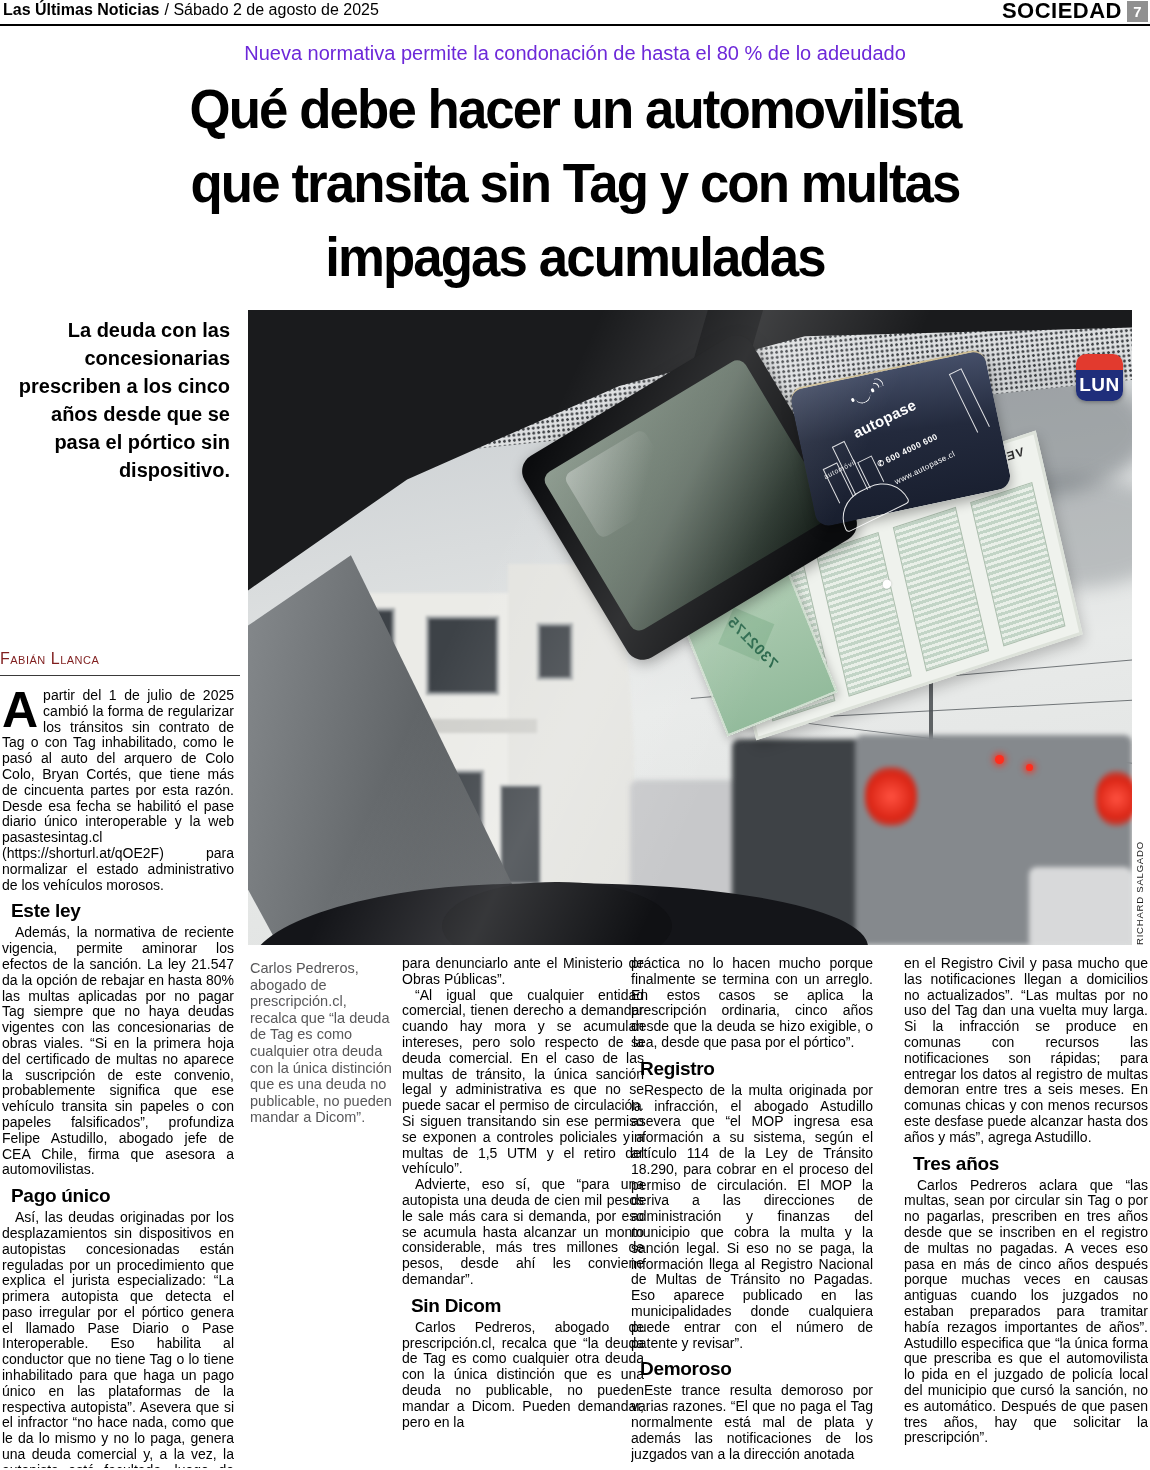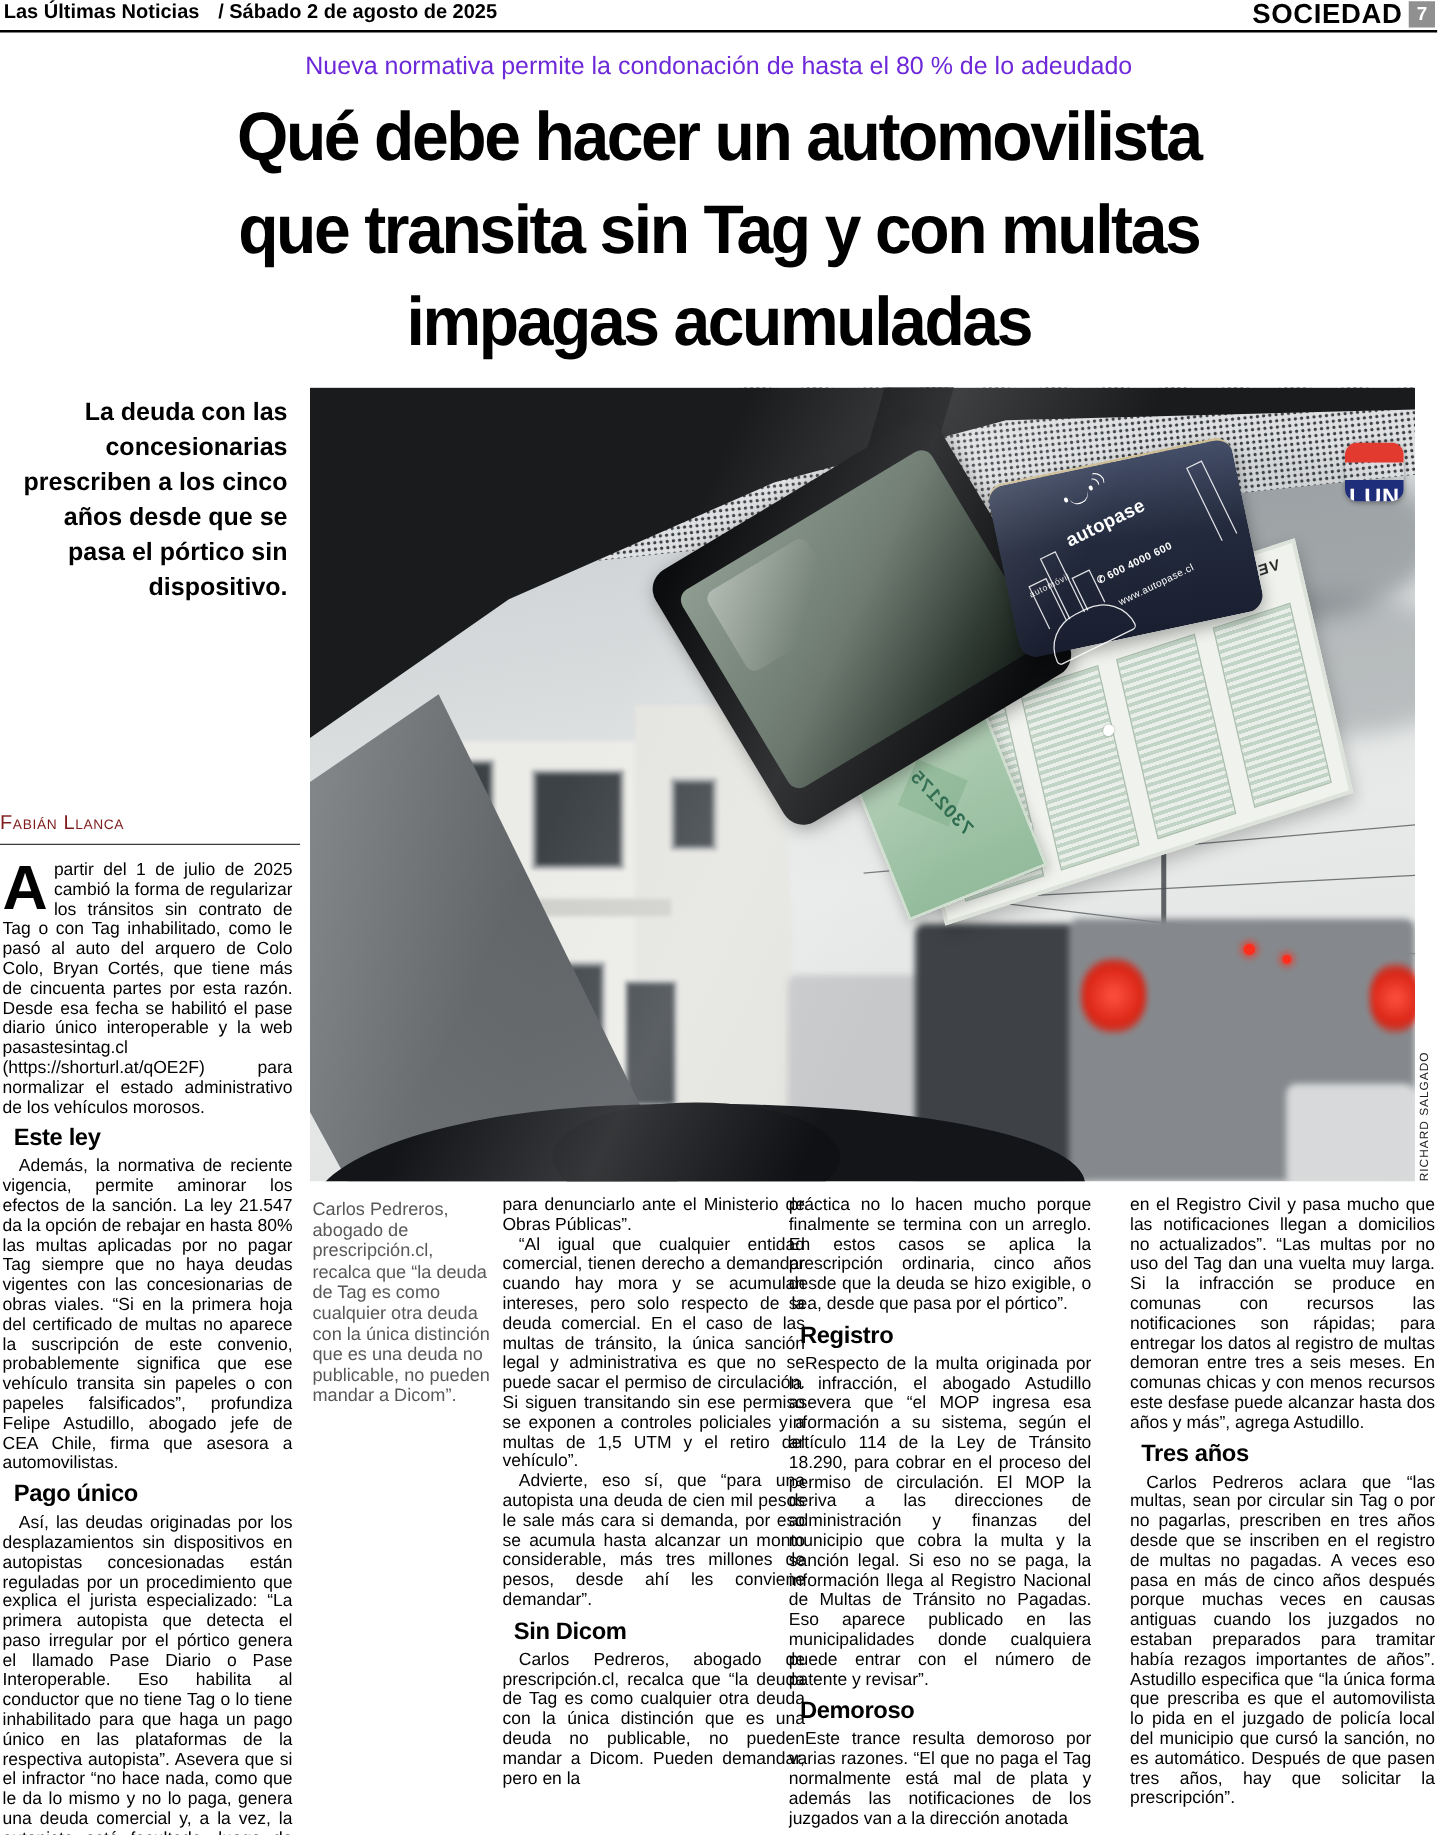--- a/index.html
+++ b/index.html
@@ -2,21 +2,21 @@
 <html lang="es"><head>
 <meta charset="utf-8">
 <style>
   html,body{margin:0;padding:0;background:#fff;}
   #page{position:relative;width:1150px;height:1470px;background:#fff;overflow:hidden;
         font-family:"Liberation Sans",sans-serif;color:#000;}
   
   #masthead{position:absolute;left:0;top:0;width:1150px;height:24px;border-bottom:2px solid #000;}
   .mh-left{position:absolute;left:3px;top:1px;font-size:16px;white-space:nowrap;}
   .mh-name{font-weight:bold;}
-  .mh-date{margin-left:15px;font-weight:bold;}
+  .mh-date{margin-left:5px;font-weight:normal;}
   .mh-right{position:absolute;right:2px;top:-2px;display:flex;align-items:center;gap:5px;}
   .mh-section{font-weight:bold;font-size:22px;letter-spacing:.5px;}
   .mh-pagebox{width:21px;height:21px;background:#909090;color:#fff;font-weight:bold;font-size:15px;
               display:flex;align-items:center;justify-content:center;}
   
   #kicker{position:absolute;left:0;top:42px;width:1150px;text-align:center;font-size:20px;color:#6d28d9;}
   #headline{position:absolute;left:0;top:72px;width:1150px;text-align:center;font-weight:bold;
             font-size:55px;line-height:74px;letter-spacing:-2px;}
   .hl-line{transform:scaleX(.96);transform-origin:center;}
   
@@ -110,21 +110,21 @@
   .reddot{position:absolute;width:9px;height:9px;border-radius:50%;background:#ff2d1c;box-shadow:0 0 6px 2px rgba(255,45,28,.8);}
   #dash{position:absolute;left:0;bottom:-2%;width:70%;height:12%;background:#141519;
         border-radius:40% 60% 0 0/100% 100% 0 0;transform:rotate(-2deg);}
   #dash2{position:absolute;left:22%;bottom:-4%;width:26%;height:14%;background:#101114;border-radius:50%;}
   #glass-glare{position:absolute;inset:0;background:linear-gradient(115deg,transparent 30%,
         rgba(255,255,255,.16) 44%,transparent 58%);pointer-events:none;}
   
   #lun{position:absolute;right:9px;top:44px;width:47px;height:47px;border-radius:10px;overflow:hidden;
        box-shadow:0 1px 4px rgba(0,0,0,.35);}
   #lun .red{height:34%;background:#e23a2e;}
-  #lun .blue{height:66%;background:#1f2e7b;display:flex;align-items:center;justify-content:center;margin-top:14px;}
+  #lun .blue{height:66%;background:#1f2e7b;display:flex;align-items:center;justify-content:center;}
   #lun .blue span{color:#fff;font-weight:bold;font-size:19px;letter-spacing:.5px;}
   
   #credit{position:absolute;left:1134px;top:845px;height:100px;writing-mode:vertical-rl;
           transform:rotate(180deg);font-size:9.5px;letter-spacing:.8px;color:#1d1d1d;white-space:nowrap;}
 </style>
 </head>
 <body>
 
 <div id="page">
 

